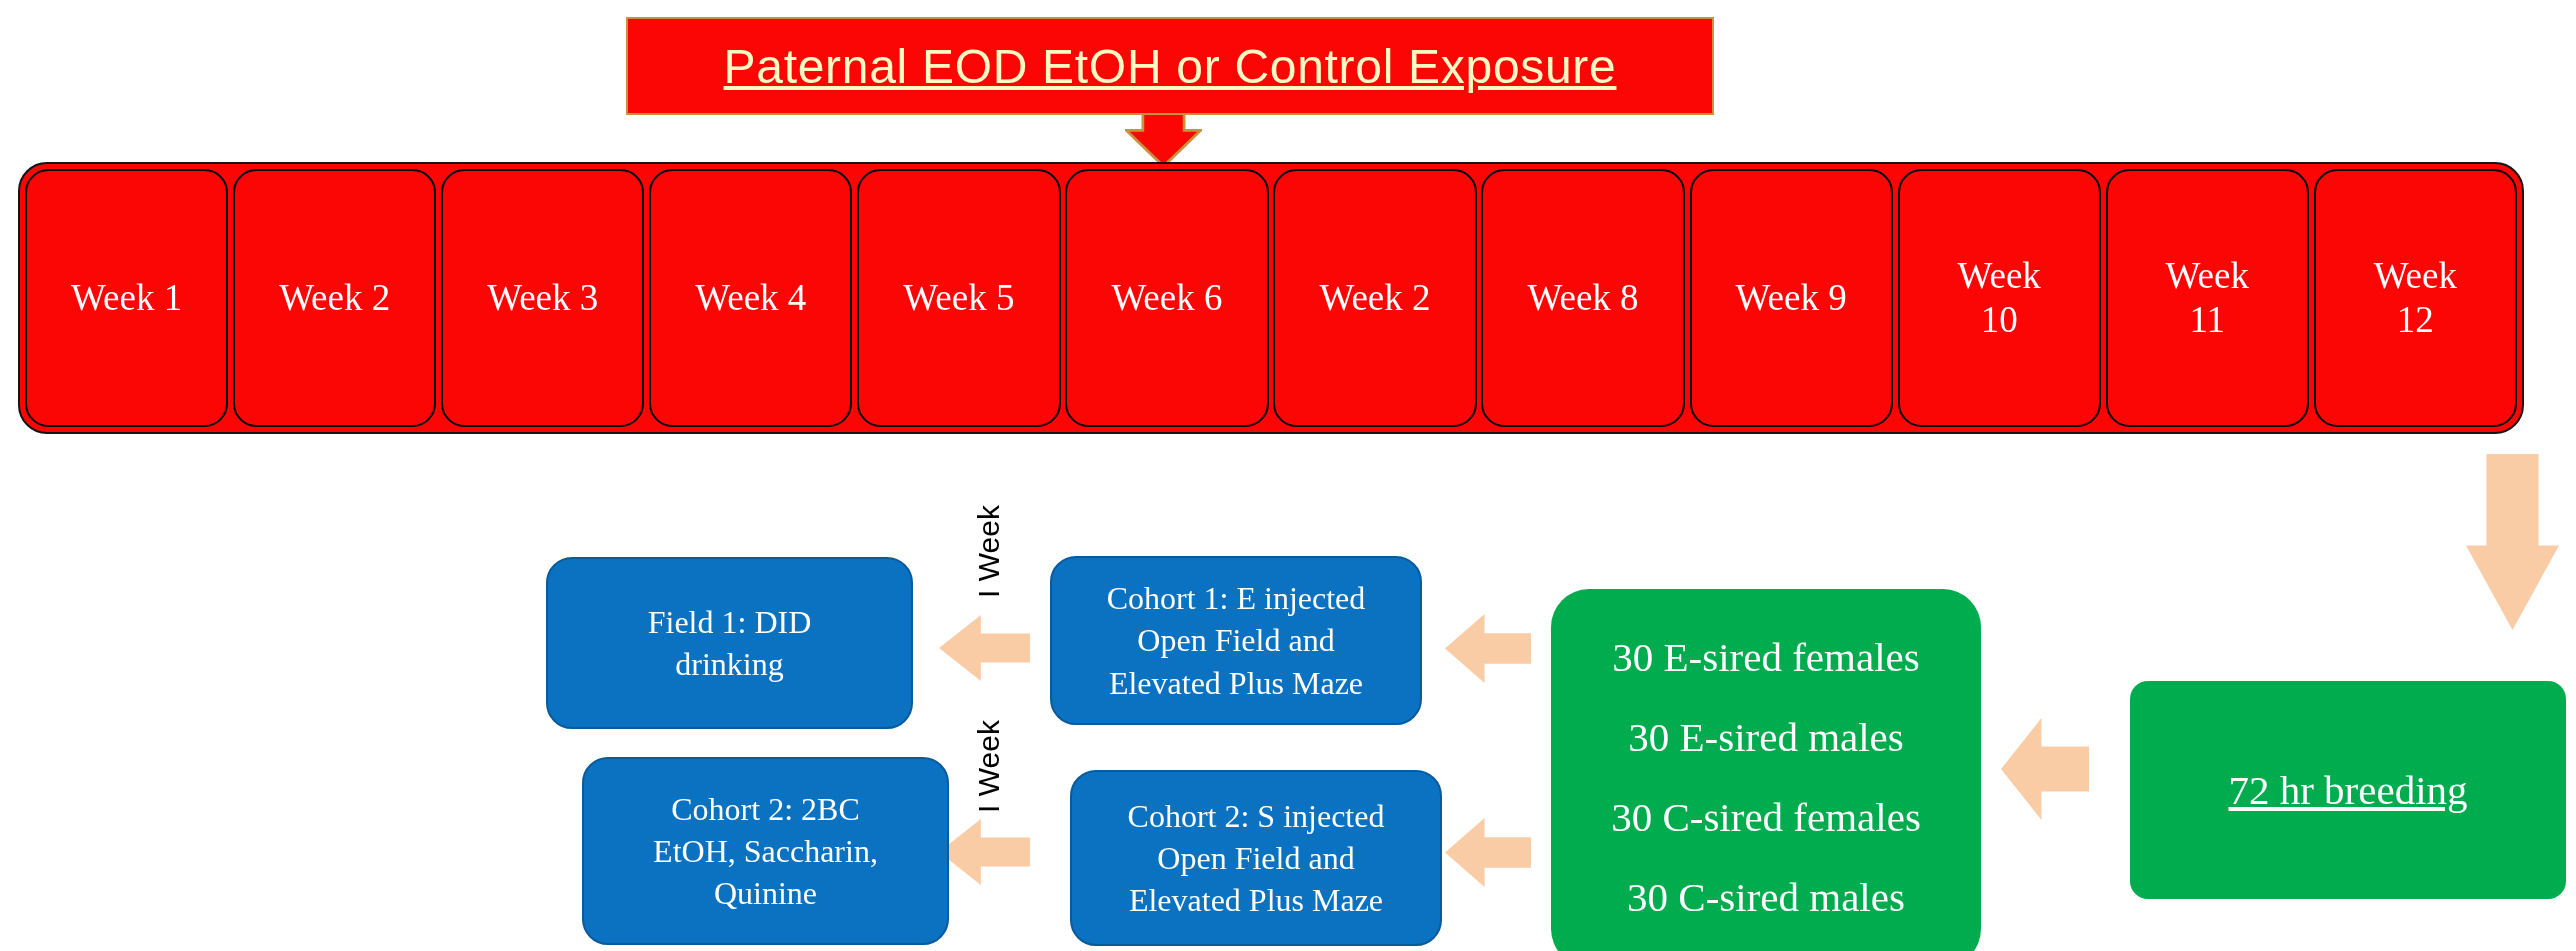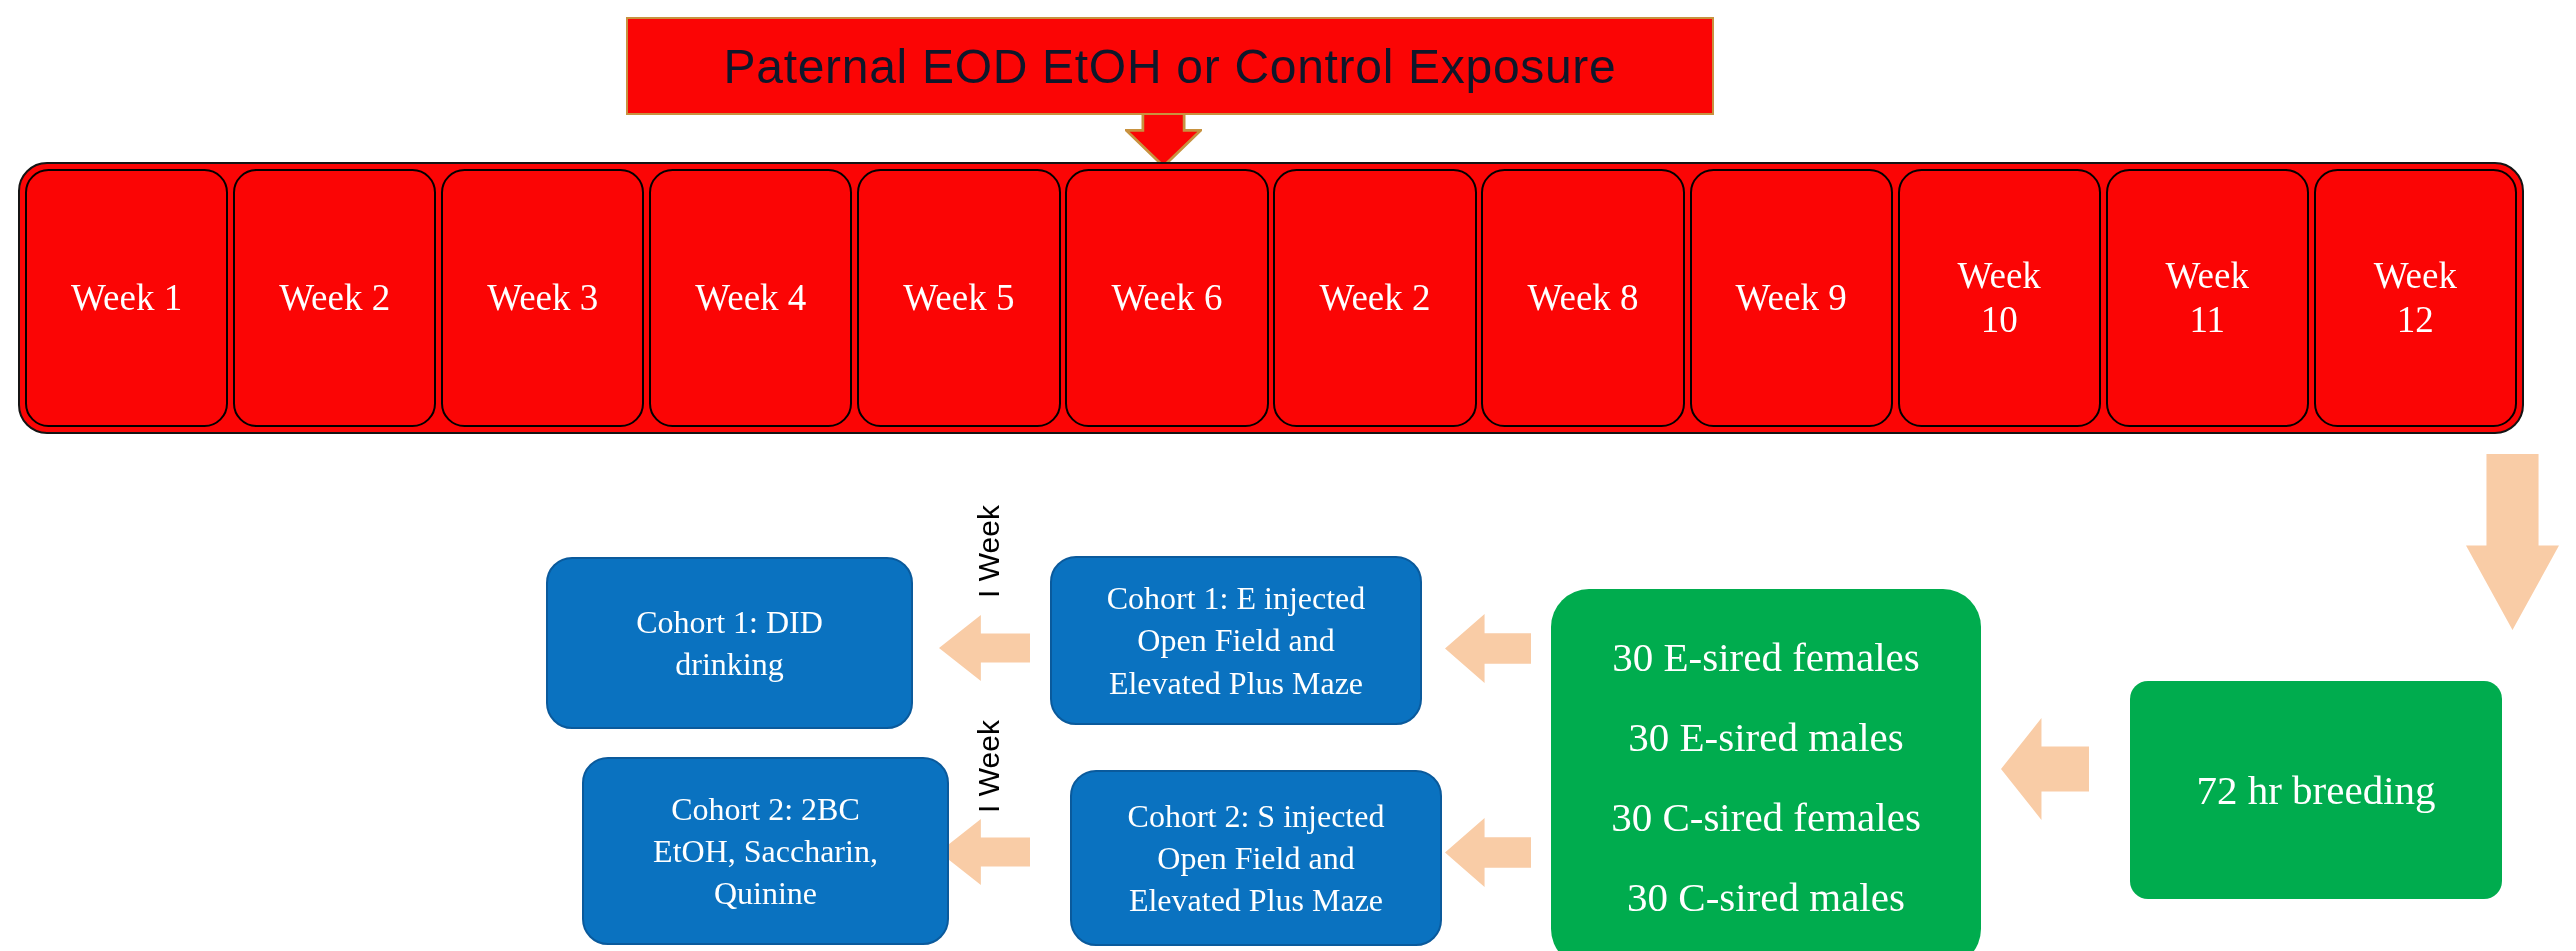--- a/index.html
+++ b/index.html
@@ -11,22 +11,22 @@
   .center{display:flex;align-items:center;justify-content:center;text-align:center;}
   .multiline{white-space:pre-line;}
 
   
   .banner{
     left:626px;top:17.3px;width:1088px;height:98px;
     background:#FB0505;border:2.8px solid #C8923F;
     z-index:3;
   }
   .banner-label{
-    color:#0f172a;font-family:"Liberation Sans",sans-serif;
-    font-size:48px;letter-spacing:0.7px;
+    color:#fef9c3;font-family:"Liberation Sans",sans-serif;
+    font-size:48px;letter-spacing:0.7px;text-decoration:underline;
   }
   .banner-arrow{left:1125px;top:109px;width:77px;height:58px;z-index:1;}
 
   
   .week-strip{
     left:18px;top:162px;width:2506px;height:272px;
     background:#FB0505;border:2.1px solid #141414;border-radius:29px;
     display:flex;gap:4.8px;padding:5px;z-index:2;
   }
   .week-box{
@@ -46,21 +46,21 @@
   }
   .down-arrow{left:2466px;top:454px;width:93px;height:176px;}
   .small-left-arrow{left:2001px;top:718px;width:88px;height:102px;}
   .mid-arrow-1{left:1445px;top:614px;width:86px;height:69px;}
   .mid-arrow-2{left:1445px;top:818px;width:86px;height:69px;}
   .label-arrow-1{left:939px;top:615px;width:91px;height:66px;}
   .label-arrow-2{left:939px;top:819px;width:91px;height:66px;}
 
   
   .green-box{background:#00AC4E;color:#ffffff;}
-  .breeding-box{left:2130px;top:681px;width:372px;height:218px;border-radius:18px;font-size:41px;}
+  .breeding-box{left:2130px;top:681px;width:436px;height:218px;border-radius:18px;font-size:41px;text-decoration:underline;}
   .offspring-box{
     left:1551px;top:557px;width:430px;height:378px;border-radius:38px;
     font-size:41px;line-height:1.95;margin-top:32px;
   }
 
   
   .blue-box{
     background:#0A72C0;border:2.1px solid #0A5A9C;color:#ffffff;
     font-size:32px;line-height:1.32;border-radius:26px;
   }
@@ -129,20 +129,20 @@
 Elevated Plus Maze</div>
   <div class="abs blue-box mid-box-2 center multiline">Cohort 2: S injected
 Open Field and
 Elevated Plus Maze</div>
 
   <div class="abs gap-label gap-label-1">I Week</div>
   <div class="abs gap-label gap-label-2">I Week</div>
   <div class="abs peach-left label-arrow-1"></div>
   <div class="abs peach-left label-arrow-2"></div>
 
-  <div class="abs blue-box left-box-1 center multiline">Cohort 1: DID
+  <div class="abs blue-box left-box-1 center multiline">Field 1: DID
 drinking</div>
   <div class="abs blue-box left-box-2 center multiline">Cohort 2: 2BC
 EtOH, Saccharin,
 Quinine</div>
 
 </div>
 
 
 </body></html>

